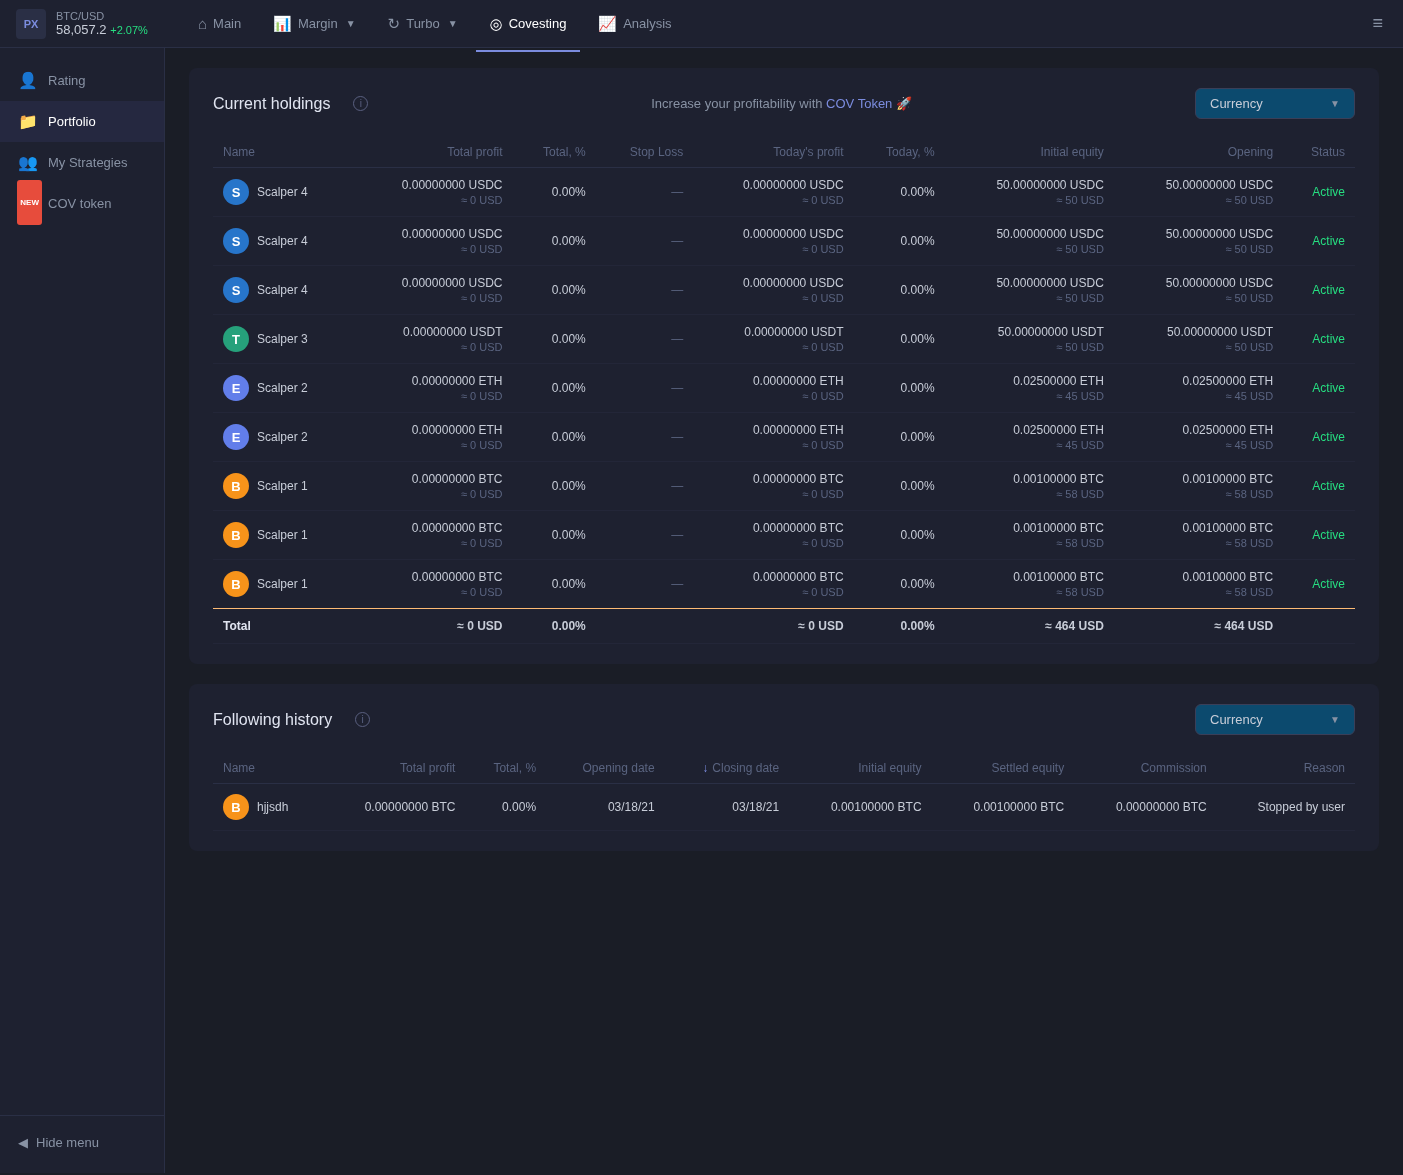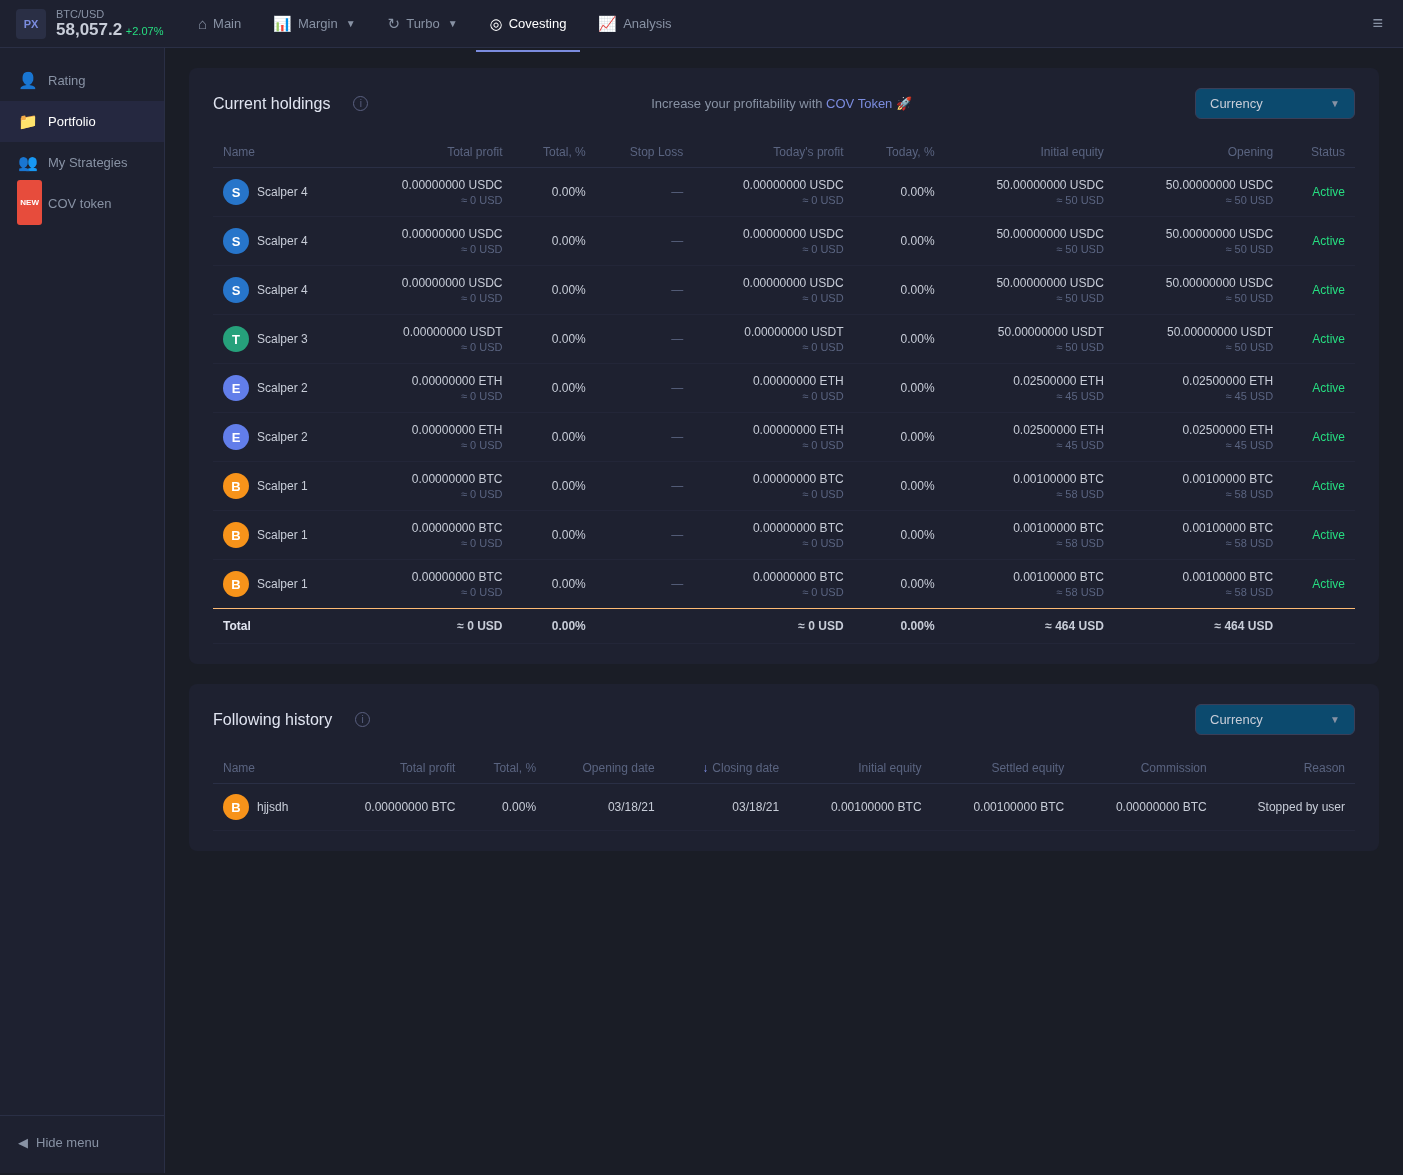--- a/index.html
+++ b/index.html
@@ -31,21 +31,21 @@
     }
     .logo-icon {
       width: 30px; height: 30px;
       background: #2a2f45;
       border-radius: 4px;
       display: flex; align-items: center; justify-content: center;
       font-weight: 700; color: #7b8cde; font-size: 11px;
     }
     .btc-info { display: flex; flex-direction: column; }
     .btc-pair { font-size: 11px; color: #8892a4; }
-    .btc-price { font-size: 17px; font-weight: 700; }
+    .btc-price { font-size: 13px; font-weight: 400; }
     .btc-change { color: #26de81; font-size: 11px; }
 
     .nav-items {
       display: flex;
       align-items: center;
       flex: 1;
       gap: 4px;
       margin-left: 8px;
     }
     .nav-item {

